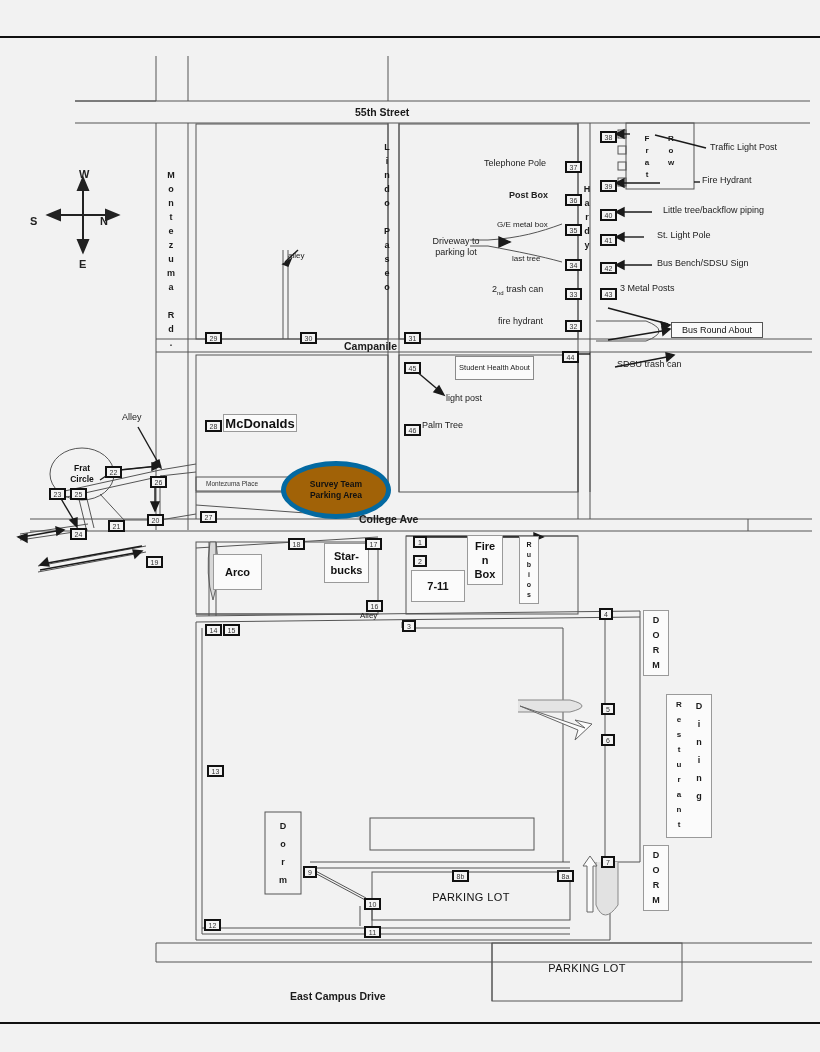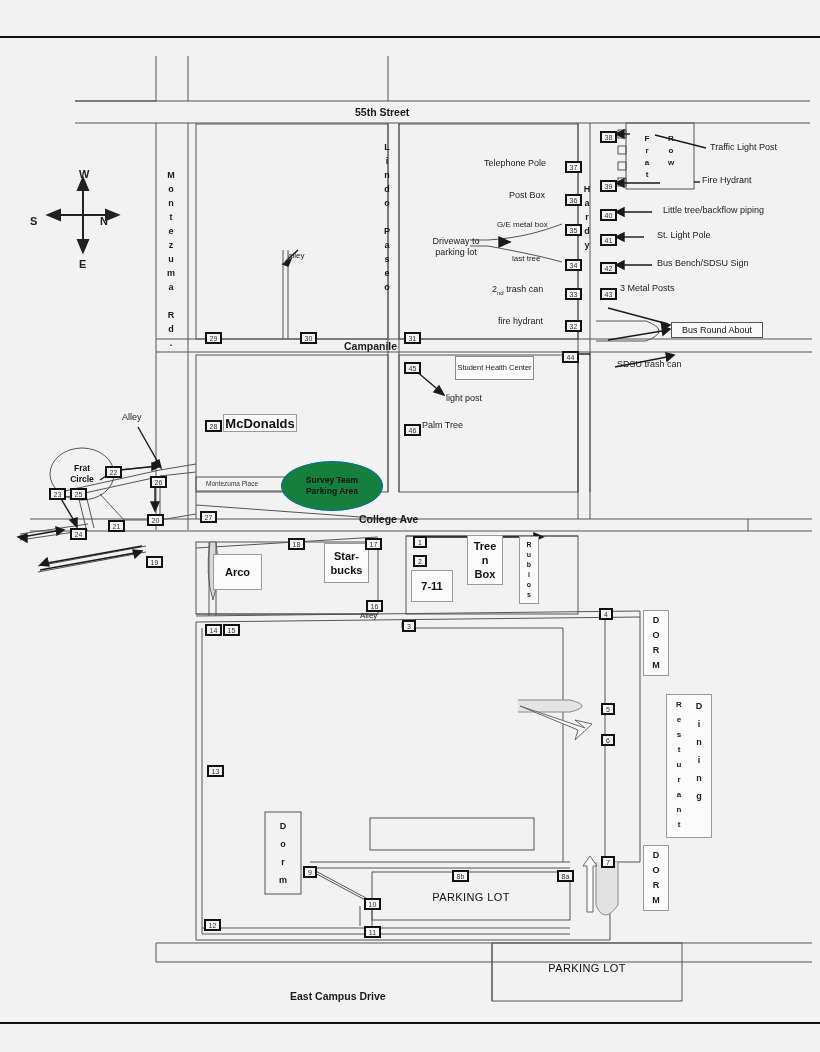--- a/index.html
+++ b/index.html
@@ -26,21 +26,21 @@
          font-weight:bold;color:#111;box-sizing:border-box;text-align:center;}
 
   
   #compass{position:absolute;}
   .cmp-l{position:absolute;font-weight:bold;font-size:11px;color:#222;}
 
   .callout{position:absolute;font-size:9px;color:#222;white-space:nowrap;}
   .obox{position:absolute;border:1px solid #555;background:#fafafa;
         font-size:9px;color:#111;display:flex;align-items:center;justify-content:center;
         box-sizing:border-box;}
-  .ellipse{position:absolute;border:1px solid #0369a1;border-radius:50%;background:#15803d;
+  .ellipse{position:absolute;border:5px solid #0369a1;border-radius:50%;background:#a16207;
            display:flex;flex-direction:column;align-items:center;justify-content:center;
            font-weight:bold;font-size:8.5px;color:#111;line-height:11px;text-align:center;}
   .topbar,.botbar{position:absolute;left:0;width:820px;height:2px;background:#111;}
   .sub{font-size:6px;vertical-align:sub;}
 </style>
 </head>
 <body>
 
 <div id="page">
 
@@ -299,31 +299,31 @@
     </div>
 
   <div class="callout" style="left:710px;top:142px;">Traffic Light Post</div>
   <div class="callout" style="left:702px;top:175px;">Fire Hydrant</div>
   <div class="callout" style="left:663px;top:205px;">Little tree/backflow piping</div>
   <div class="callout" style="left:657px;top:230px;">St. Light Pole</div>
   <div class="callout" style="left:657px;top:258px;">Bus Bench/SDSU Sign</div>
   <div class="callout" style="left:620px;top:283px;">3 Metal Posts</div>
 
   <div class="callout" style="left:484px;top:158px;text-align:right;">Telephone Pole</div>
-  <div class="callout" style="left:509px;top:190px;">Post Box</div>
+  <div class="callout" style="left:509px;top:190px;font-weight:bold;">Post Box</div>
   <div class="callout" style="left:497px;top:220px;font-size:8px;">G/E metal box</div>
   <div class="callout c" style="left:425px;top:236px;width:62px;white-space:normal;text-align:center;line-height:11px;">Driveway to parking lot</div>
   <div class="callout" style="left:512px;top:254px;font-size:8px;">last tree</div>
   <div class="callout" style="left:492px;top:284px;"><span>2</span><span class="sub">nd</span><span> trash can</span></div>
   <div class="callout" style="left:498px;top:316px;">fire hydrant</div>
 
   <div class="obox" style="left:671px;top:322px;width:92px;height:16px;">Bus Round About</div>
   <div class="callout" style="left:617px;top:359px;">SDSU trash can</div>
 
-  <div class="wbox" style="left:455px;top:356px;width:79px;height:24px;display:flex;align-items:center;justify-content:center;font-size:7.5px;text-align:center;line-height:10px;color:#222;">Student Health Center</div>
+  <div class="wbox" style="left:455px;top:356px;width:79px;height:24px;display:flex;align-items:center;justify-content:center;font-size:7.5px;text-align:center;line-height:10px;color:#222;">Student Health About</div>
   <div class="callout" style="left:446px;top:393px;">light post</div>
   <div class="callout" style="left:422px;top:420px;">Palm Tree</div>
 
   <div class="callout" style="left:288px;top:251px;font-size:8px;">alley</div>
   <div class="callout b" style="left:122px;top:412px;font-size:9px;">Alley</div>
   <div class="callout b" style="left:360px;top:611px;font-size:8px;">Alley</div>
 
   <div class="ellipse" style="left:50px;top:448px;width:64px;height:52px;border:none;background:transparent;">
     <span>Frat</span>
     <span>Circle</span>
@@ -347,23 +347,23 @@
     <span>Survey Team</span>
     <span>Parking Area</span>
   </div>
 
   <div class="plate" style="left:223px;top:414px;width:74px;height:18px;font-size:13px;">McDonalds</div>
   <div class="plate" style="left:213px;top:554px;width:49px;height:36px;font-size:11px;">Arco</div>
   <div class="plate" style="left:324px;top:543px;width:45px;height:40px;font-size:11px;flex-direction:column;line-height:14px;">
     <span>Star-</span>
     <span>bucks</span>
   </div>
-  <div class="plate" style="left:411px;top:570px;width:42px;height:32px;font-size:11px;">7-11</div>
+  <div class="plate" style="left:411px;top:570px;width:54px;height:32px;font-size:11px;">7-11</div>
   <div class="plate" style="left:467px;top:535px;width:36px;height:50px;font-size:11px;flex-direction:column;line-height:14px;">
-    <span>Tree</span>
+    <span>Fire</span>
     <span>n</span>
     <span>Box</span>
   </div>
   <div class="plate" style="left:519px;top:536px;width:20px;height:68px;">
     <div class="vertn" id="v-rubios" style="position:static;width:20px;font-size:7px;line-height:10px;">
         <span>R</span>
         <span>u</span>
         <span>b</span>
         <span>i</span>
         <span>o</span>

